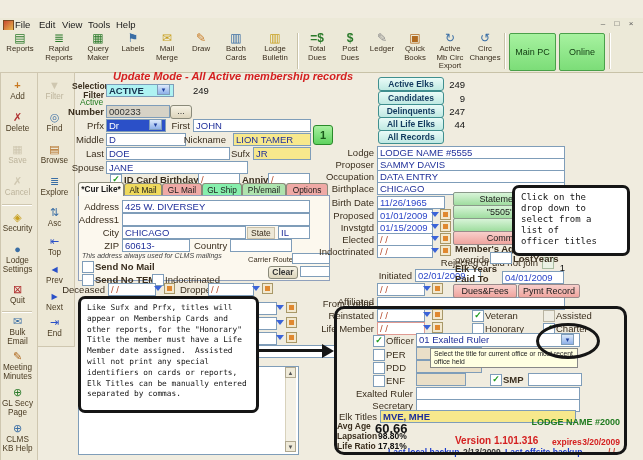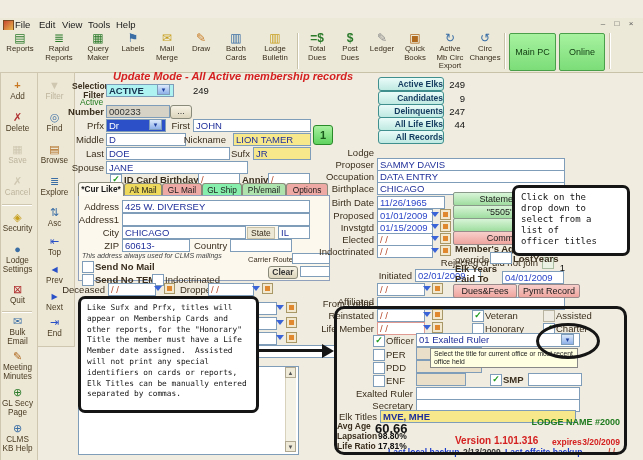--- a/index.html
+++ b/index.html
@@ -57,21 +57,21 @@
   .cb.disabled{background:#EFEDE3;border-color:#B9B4A2}
   .cb.pale{background:#EAF2E4;border-color:#A8BCA0}
   .dd{position:absolute;width:0;height:0;border-left:4px solid transparent;
     border-right:4px solid transparent;border-top:5px solid #3B63D8}
   .cal{position:absolute;width:11px;height:11px;background:#F2E8CF;border:1px solid #A89868;box-sizing:border-box}
   .cal::after{content:"";position:absolute;left:2px;top:2px;width:5px;height:5px;background:#E08830}
   .cba{position:absolute;width:13px;height:11px;background:linear-gradient(#DCE9FB,#8EB0E8);
     border:1px solid #7F9DB9;color:#1D3E9E;font-size:7px;line-height:10px;text-align:center;box-sizing:border-box}
   .cba::after{content:"▾"}
   .btnc{position:absolute;background:linear-gradient(#EAFBF8,#BFE9E2);border:1px solid #3F8F8F;
-    border-radius:3px;font-size:8.5px;font-weight:bold;color:#123A5E;text-align:right;height:12px;line-height:12px}
+    border-radius:3px;font-size:8.5px;font-weight:bold;color:#123A5E;text-align:center;height:12px;line-height:12px}
   .gbtn{position:absolute;background:linear-gradient(#D8F4D8,#9FDD9F);border:1px solid #8A9A8A;
     border-radius:2px;font-size:9px;text-align:center;height:12px;line-height:12px;color:#1A1A1A}
   .pbtn{position:absolute;background:linear-gradient(#F8CFCB,#EFA49E);border:1px solid #9A8A8A;
     border-radius:2px;font-size:9px;text-align:center;height:12px;line-height:12px;color:#1A1A1A}
   .mbtn{position:absolute;background:linear-gradient(#F6F2E4,#DDD5BC);border:1px solid #8A8A7A;
     border-radius:3px;font-size:9px;text-align:center;color:#333}
   .tab{position:absolute;height:13px;line-height:13px;font-size:8.3px;text-align:center;
     border:1px solid #8A8A7A;border-bottom:none;border-radius:3px 3px 0 0;color:#1A1A1A;box-sizing:border-box}
   .chip{position:absolute;background:#EDE8D6;border:1px solid #C9C0A8;font-size:8.5px;
     padding:0 3px;height:10px;line-height:10px;color:#3A2E1E}
@@ -366,20 +366,21 @@
   <span class="lbl" style="left:435px;top:79px;width:30px;color:#111">249</span>
   <div class="btnc" style="left:378px;top:91px;width:64px">Candidates</div>
   <span class="lbl" style="left:435px;top:93px;width:30px;color:#111">9</span>
   <div class="btnc" style="left:378px;top:104px;width:64px">Delinquents</div>
   <span class="lbl" style="left:435px;top:106px;width:30px;color:#111">247</span>
   <div class="btnc" style="left:378px;top:117px;width:64px">All Life Elks</div>
   <span class="lbl" style="left:435px;top:119px;width:30px;color:#111">44</span>
   <div class="btnc" style="left:378px;top:130px;width:64px">All Records</div>
 
   <div class="lbl" style="left:300px;top:147px;width:74px">Lodge</div>
+  <div class="fld" style="left:377px;top:146px;width:182px">LODGE NAME #5555</div>
   <div class="lbl" style="left:300px;top:159px;width:74px">Proposer</div>
   <div class="fld" style="left:377px;top:158px;width:182px">SAMMY DAVIS</div>
   <div class="lbl" style="left:300px;top:171px;width:74px">Occupation</div>
   <div class="fld" style="left:377px;top:170px;width:182px">DATA ENTRY</div>
   <div class="lbl" style="left:300px;top:183px;width:74px">Birthplace</div>
   <div class="fld" style="left:377px;top:182px;width:182px">CHICAGO</div>
 
   <div class="lbl" style="left:300px;top:197px;width:74px">Birth Date</div>
   <div class="fld date" style="left:377px;top:196px;width:62px">11/26/1965</div>
   <div class="lbl" style="left:300px;top:210px;width:74px">Proposed</div>

